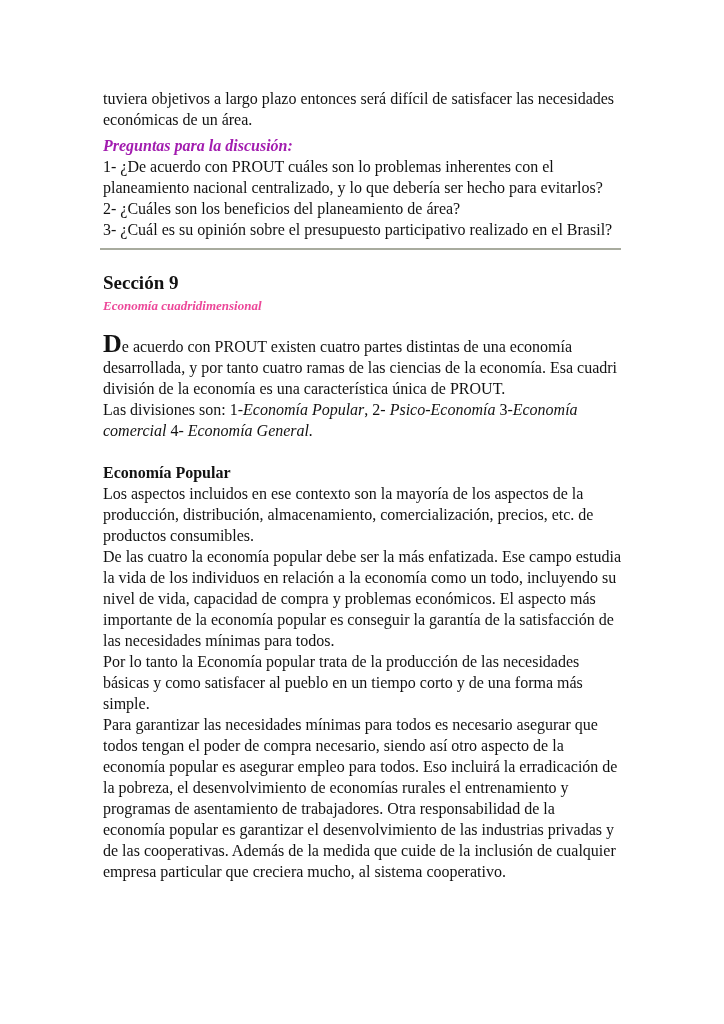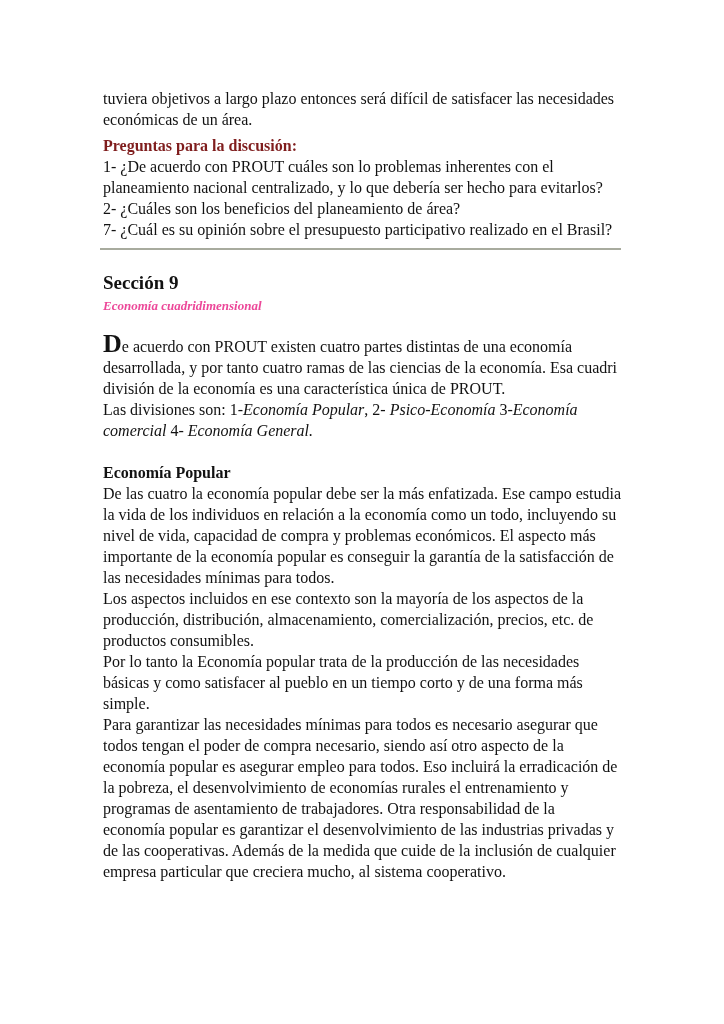--- a/index.html
+++ b/index.html
@@ -22,21 +22,22 @@
     line-height: 21px;
     color: #121212;
     background: #ffffff;
   }
   .col { width: 518px; }
   p { margin: 0; }
   .gap  { }
   .gap-sm { margin-top: 5px; }
   .discussion-heading {
     font-weight: bold;
-    color: #7f1d1d;
+    color: #a21caf;
+    font-style: italic;
   }
   .divider {
     border: none;
     height: 2px;
     background: #a8ab9e;
     width: 521px;
     margin: 8px 0 0 -3px;
   }
   .section-number {
     margin-top: 22px;
@@ -68,35 +69,35 @@
 <body>
 
 <div class="page">
   <div class="col">
 
     <p>tuviera objetivos a largo plazo entonces será difícil de satisfacer las necesidades económicas de un área.</p>
 
     <p class="discussion-heading gap-sm">Preguntas para la discusión:</p>
     <p>1- ¿De acuerdo con PROUT cuáles son lo problemas inherentes con el planeamiento nacional centralizado, y lo que debería ser hecho para evitarlos?</p>
     <p>2- ¿Cuáles son los beneficios del planeamiento de área?</p>
-    <p>7- ¿Cuál es su opinión sobre el presupuesto participativo realizado en el Brasil?</p>
+    <p>3- ¿Cuál es su opinión sobre el presupuesto participativo realizado en el Brasil?</p>
 
     <hr class="divider">
 
     <p class="section-number">Sección 9</p>
     <p class="section-title">Economía cuadridimensional</p>
 
     <p class="lead"><span class="drop-cap">D</span><span>e acuerdo con PROUT existen cuatro partes distintas de una economía desarrollada, y por tanto cuatro ramas de las ciencias de la economía. Esa cuadri división de la economía es una característica única de PROUT.</span></p>
 
     <p class="gap"><span>Las divisiones son: 1-</span><span class="ital">Economía Popular</span><span>, 2- </span><span class="ital">Psico-Economía</span><span> 3-</span><span class="ital">Economía comercial</span><span> 4- </span><span class="ital">Economía General.</span></p>
 
     <p class="subheading">Economía Popular</p>
 
+    <p class="gap">Los aspectos incluidos en ese contexto son la mayoría de los aspectos de la producción, distribución, almacenamiento, comercialización, precios, etc. de productos consumibles.</p>
+
     <p class="gap">De las cuatro la economía popular debe ser la más enfatizada. Ese campo estudia la vida de los individuos en relación a la economía como un todo, incluyendo su nivel de vida, capacidad de compra y problemas económicos. El aspecto más importante de la economía popular es conseguir la garantía de la satisfacción de las necesidades mínimas para todos.</p>
-
-    <p class="gap">Los aspectos incluidos en ese contexto son la mayoría de los aspectos de la producción, distribución, almacenamiento, comercialización, precios, etc. de productos consumibles.</p>
     <p>Por lo tanto la Economía popular trata de la producción de las necesidades básicas y como satisfacer al pueblo en un tiempo corto y de una forma más simple.</p>
 
     <p class="gap">Para garantizar las necesidades mínimas para todos es necesario asegurar que todos tengan el poder de compra necesario, siendo así otro aspecto de la economía popular es asegurar empleo para todos. Eso incluirá la erradicación de la pobreza, el desenvolvimiento de economías rurales el entrenamiento y programas de asentamiento de trabajadores. Otra responsabilidad de la economía popular es garantizar el desenvolvimiento de las industrias privadas y de las cooperativas. Además de la medida que cuide de la inclusión de cualquier empresa particular que creciera mucho, al sistema cooperativo.</p>
 
 
   </div>
 </div>
 
 </body></html>

